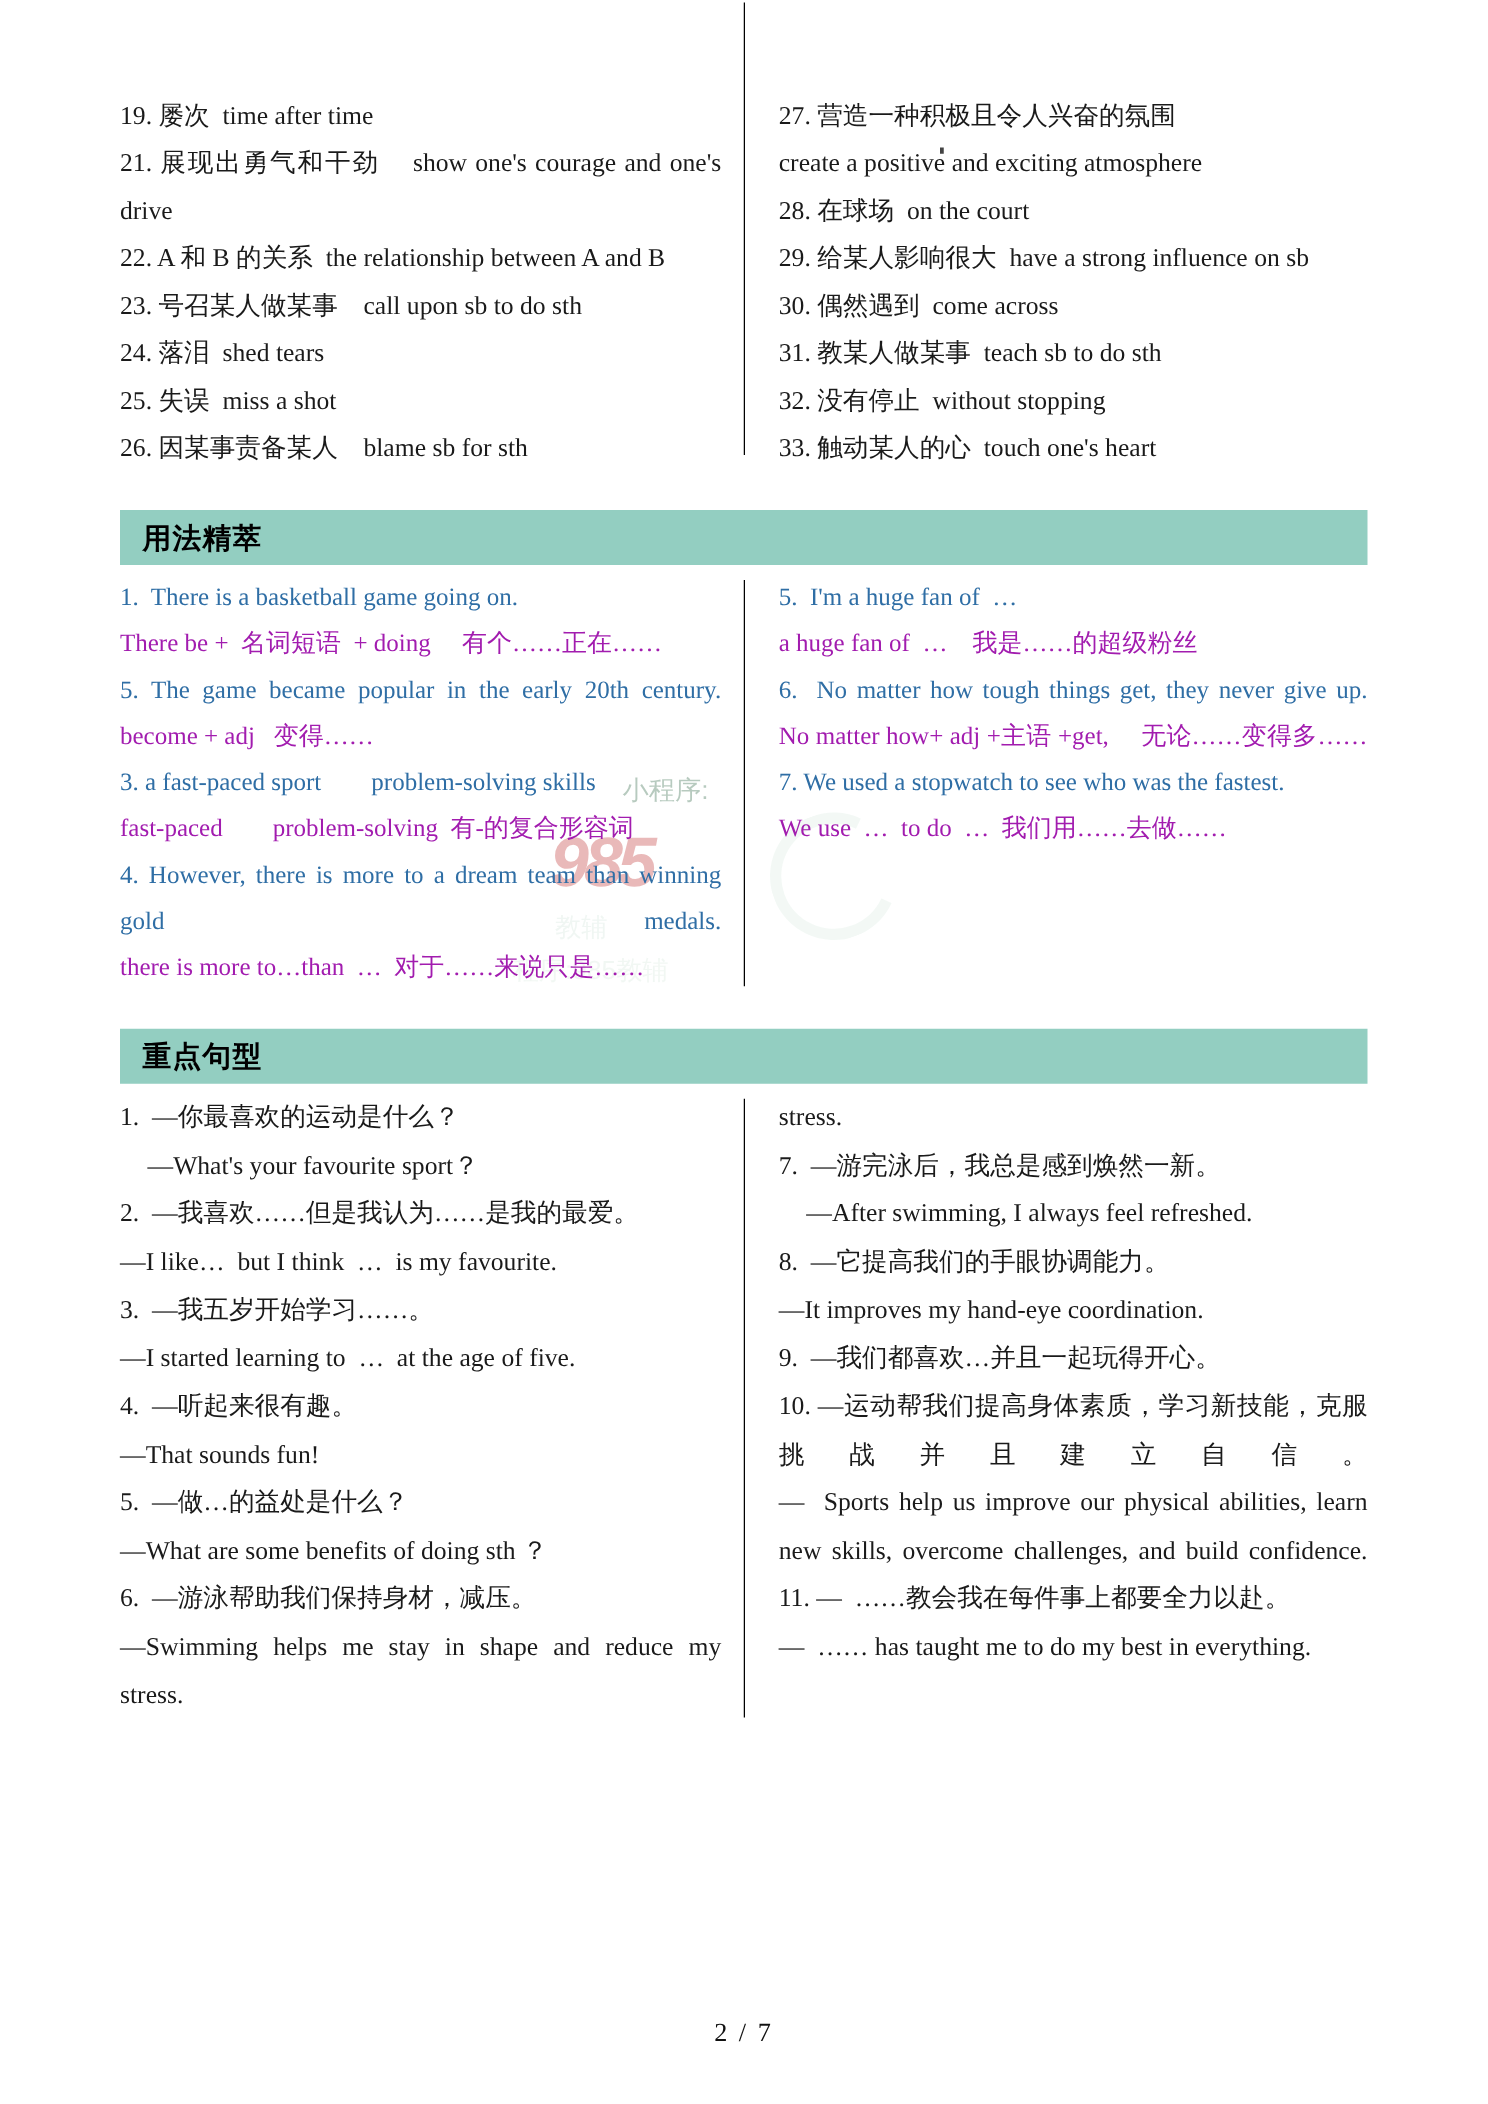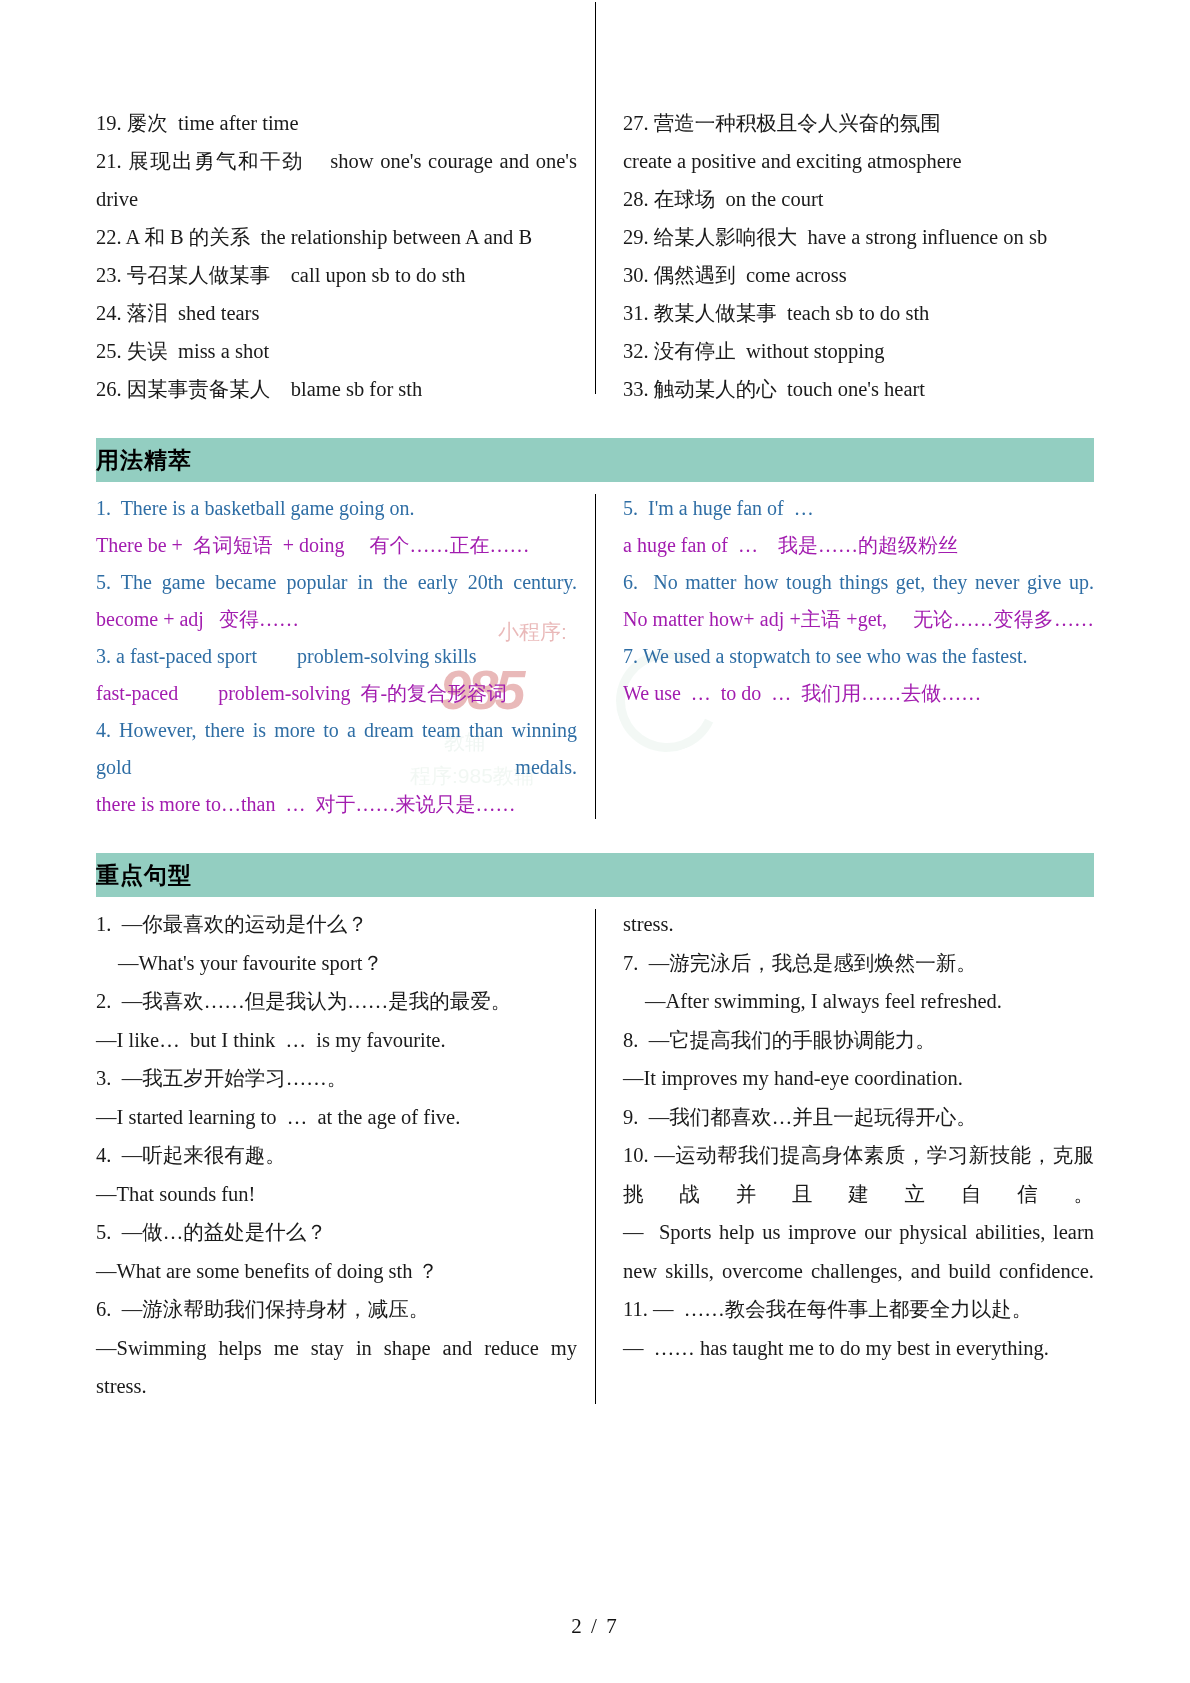--- a/index.html
+++ b/index.html
@@ -43,21 +43,21 @@
     font-style: italic;
     color: #b91c1c;
     letter-spacing: -4px;
   }
   .wm-top {
     position: absolute;
     left: 68px;
     top: 8px;
     font-family: "Liberation Sans", sans-serif;
     font-size: 21px;
-    color: #b91c1c;
+    color: #14532d;
     white-space: nowrap;
   }
   .wm-mid {
     position: absolute;
     left: 14px;
     top: 118px;
     font-family: "Liberation Sans", sans-serif;
     font-size: 21px;
     color: #cfe3d8;
     white-space: nowrap;
@@ -120,20 +120,21 @@
     white-space: pre-wrap;
   }
 
   
   .section-header {
     background: #93cec1;
     height: 44px;
     margin: 30px 0 8px 0;
     display: flex;
     align-items: center;
+    padding-left: 18px;
     box-sizing: border-box;
   }
   .section-header .title {
     font-family: "DejaVu Sans", "Liberation Sans", sans-serif;
     font-size: 23px;
     font-weight: bold;
     color: #000000;
     letter-spacing: 1px;
   }
 
@@ -201,21 +202,21 @@
     <div class="wm-big">985</div>
     <div class="wm-ring"></div>
     <div class="wm-mid">教辅</div>
     <div class="wm-bot">程序:985教辅</div>
   </div>
 
   <div class="stray-mark"></div>
 
   <div class="content">
 
-    <div class="cols" style="padding-top:104px;">
+    <div class="cols" style="padding-top:74px;">
       <div class="col-divider" style="top:2px; bottom:14px;"></div>
 
       <div class="col col-left">
         <div class="voc-line">19. 屡次  time after time</div>
         <div class="voc-line" style="text-align-last:justify;">21. 展现出勇气和干劲    show one's courage and one's drive</div>
         <div class="voc-line">22. A 和 B 的关系  the relationship between A and B</div>
         <div class="voc-line">23. 号召某人做某事    call upon sb to do sth</div>
         <div class="voc-line">24. 落泪  shed tears</div>
         <div class="voc-line">25. 失误  miss a shot</div>
         <div class="voc-line">26. 因某事责备某人    blame sb for sth</div>

